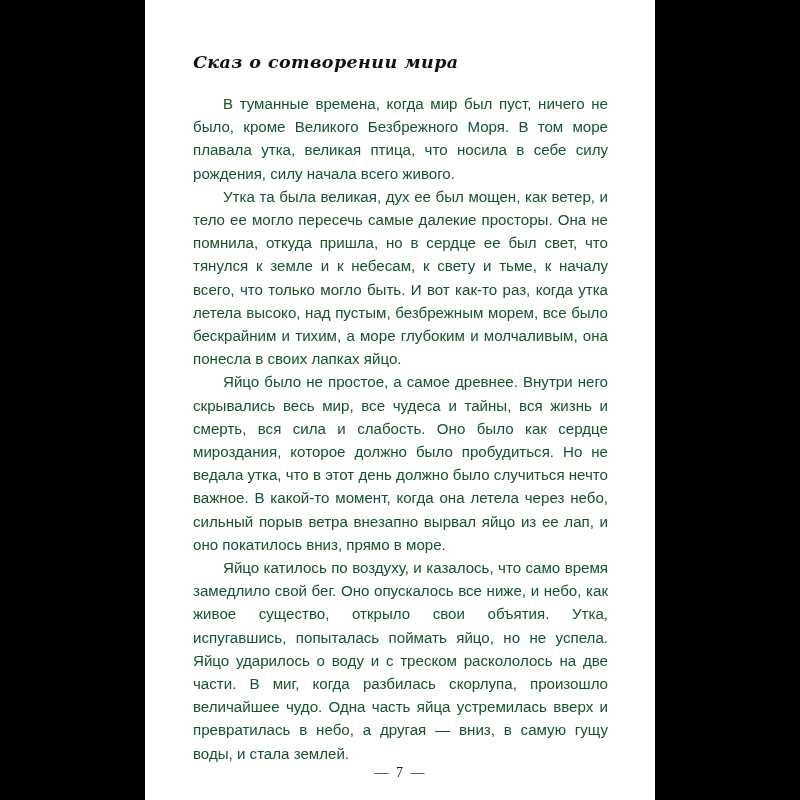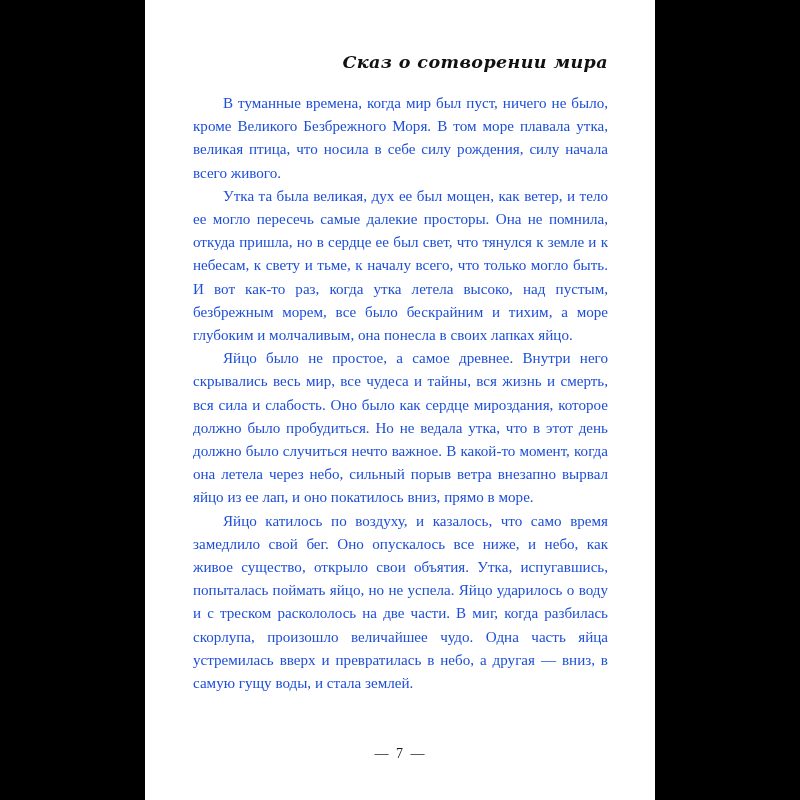--- a/index.html
+++ b/index.html
@@ -27,36 +27,36 @@
     left: 0;
     top: 0;
     width: 100%;
     height: 100%;
     padding: 46px 47px 30px 48px;
     box-sizing: border-box;
     display: flex;
     flex-direction: column;
   }
   .chapter-title {
-    text-align: right;
+    text-align: left;
     font-family: "DejaVu Serif", serif;
     font-size: 17.5px;
     font-style: italic;
     font-weight: 600;
     letter-spacing: 0.4px;
     color: #111111;
     margin: 6px 0 20px 0;
     white-space: nowrap;
   }
   .body-text {
     flex: 1 1 auto;
-    font-family: Liberation Serif, serif;
+    font-family: Liberation Sans, sans-serif;
     font-size: 15.1px;
     line-height: 23.2px;
-    color: #1d4ed8;
+    color: #14532d;
     text-align: justify;
     text-justify: inter-word;
     hyphens: manual;
   }
   .body-text p {
     margin: 0;
     text-indent: 30px;
   }
   .page-footer {
     text-align: center;

